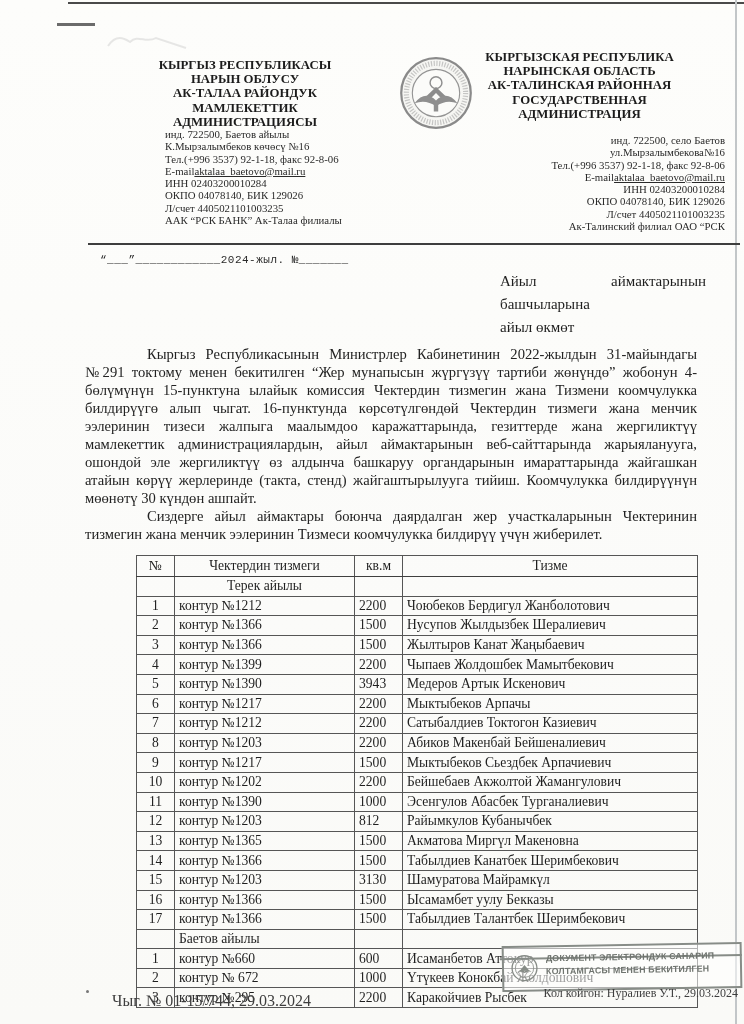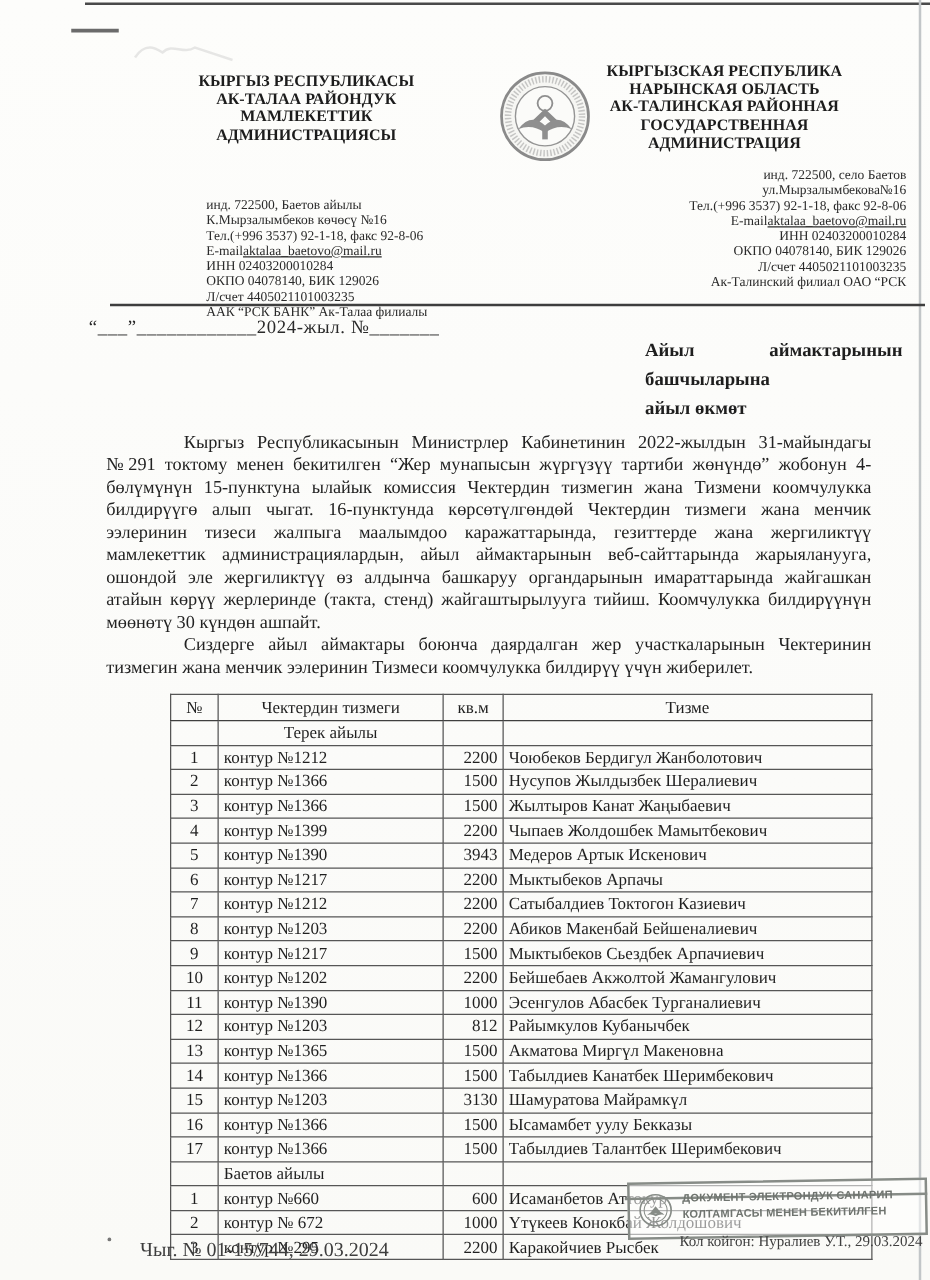--- a/index.html
+++ b/index.html
@@ -11,45 +11,45 @@
   .left-dash{position:absolute;left:57px;top:23px;width:38px;height:3px;background:#6b6b6b;}
   .right-edge{position:absolute;left:735px;top:0;width:2px;height:1024px;background:#c2c6c8;}
   .scribble{position:absolute;left:102px;top:24px;opacity:.22;}
   .dot-mark{position:absolute;left:86px;top:990px;width:3px;height:3px;background:#777;border-radius:50%;}
 
   
   .hdr-title{position:absolute;font-weight:bold;text-align:center;font-size:12.8px;line-height:14.2px;color:#1c1c1c;}
   .hdr-title.left{left:100px;top:58px;width:290px;}
   .hdr-title.right{left:437px;top:50px;width:285px;}
   .hdr-details{position:absolute;font-size:10.8px;line-height:12.3px;color:#2a2a2a;}
-  .hdr-details.left{left:165px;top:158px;text-align:left;}
+  .hdr-details.left{left:165px;top:128px;text-align:left;}
   .hdr-details.right{left:440px;top:134px;width:285px;text-align:right;}
   .email-addr{text-decoration:underline;}
   .emblem{position:absolute;left:399px;top:56px;width:74px;height:74px;}
 
   .rule{position:absolute;left:88px;top:243px;width:652px;height:2px;background:#3e3e3e;}
-  .date-line{position:absolute;left:71px;top:254px;font-size:15px;color:#2a2a2a;letter-spacing:.5px;}
-
-  .addressee{position:absolute;left:516px;top:270px;width:206px;font-size:15px;font-weight:bold;line-height:23px;color:#1e1e1e;}
+  .date-line{position:absolute;left:100px;top:254px;font-size:11px;color:#2a2a2a;letter-spacing:.5px;font-family:Liberation Mono, monospace;}
+
+  .addressee{position:absolute;left:500px;top:270px;width:206px;font-size:15px;font-weight:normal;line-height:23px;color:#1e1e1e;}
   .addr-line{text-align:justify;text-align-last:justify;}
   .addressee .addr-line:last-child{text-align-last:left;}
 
   .body-text{position:absolute;left:85px;top:345px;width:612px;font-size:14.6px;line-height:18px;color:#222;}
   .para{text-align:justify;text-indent:62px;margin:0;}
 
   
   .doc-table{position:absolute;left:136px;top:555px;width:561px;border-collapse:collapse;
              font-size:13.6px;color:#1f1f1f;table-layout:fixed;}
   .doc-table th,.doc-table td{border:1px solid #565656;padding:0 4px;height:18.6px;
              font-weight:normal;overflow:hidden;white-space:nowrap;}
   .doc-table th{height:20px;text-align:center;border-bottom:1px solid #3f3f3f;}
   .doc-table{border:1.5px solid #3f3f3f;}
   .c-num{text-align:center;}
   .c-contour{text-align:left;padding-left:9px;}
-  .c-area{text-align:right;}
+  .c-area{text-align:left;}
   .c-name{text-align:left;padding-left:10px;}
   .sec{padding-left:9px;}
   tbody tr.section-row:first-child .sec{text-align:center;}
 
   
   .stamp{position:absolute;left:502px;top:944px;width:236px;height:42px;border:2px solid #878c87;
          transform:rotate(-1deg);background:rgba(255,255,255,.55);
          font-family:"Liberation Sans", sans-serif;color:#6f746f;}
   .stamp-strike{position:absolute;left:-4px;top:10px;width:242px;height:2px;background:#878c87;}
   .stamp-emblem{position:absolute;left:7px;top:7px;width:27px;height:27px;}
@@ -70,20 +70,21 @@
   <div class="left-dash"></div>
   <div class="right-edge"></div>
   <svg class="scribble" width="90" height="34">
     <path d="M6 22 C14 10 22 14 28 18 C36 10 44 20 54 14 L84 24" stroke="#9a9a9a" stroke-width="2" fill="none"></path>
   </svg>
   <div class="dot-mark"></div>
 
   <div class="hdr-title left">
     <div>
         <div>КЫРГЫЗ РЕСПУБЛИКАСЫ</div>
+        <div>НАРЫН ОБЛУСУ</div>
         <div>АК-ТАЛАА РАЙОНДУК</div>
         <div>МАМЛЕКЕТТИК</div>
         <div>АДМИНИСТРАЦИЯСЫ</div>
       </div>
   </div>
   <div class="hdr-details left">
     <div>
         <div>инд. 722500, Баетов айылы</div>
         <div>К.Мырзалымбеков көчөсү №16</div>
         <div>Тел.(+996 3537) 92-1-18,  факс  92-8-06</div>

